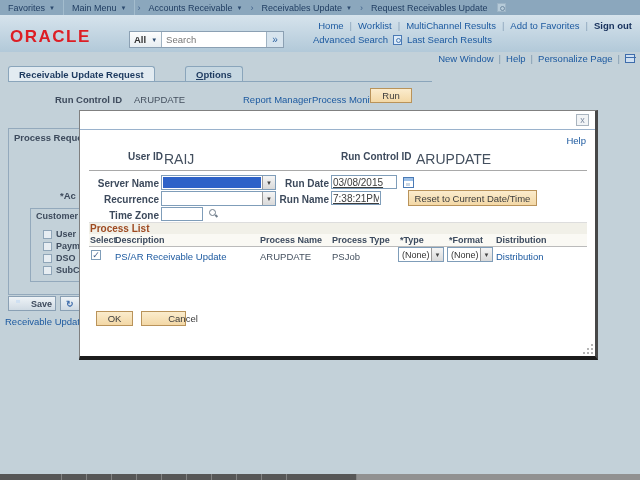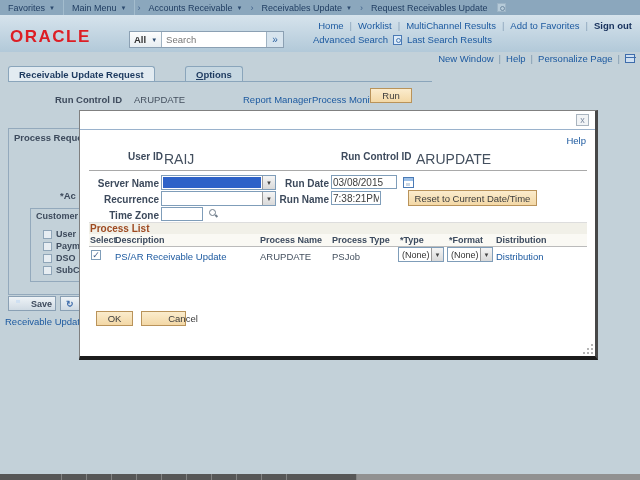--- a/index.html
+++ b/index.html
@@ -113,21 +113,21 @@
   .dl { position:absolute; font-size:10px; font-weight:bold; color:#3d4a5c; white-space:nowrap; }
   .dv { position:absolute; font-size:14px; color:#44505f; white-space:nowrap; }
   .dlg-hr { position:absolute; left:9px; top:59px; width:498px; height:1px; background:#a9a9a9; }
   .rt { text-align:right; width:70px; }
   .combo { position:absolute; height:15px; background:#fff; border:1px solid #7f9db9; }
   .combo .fill { position:absolute; left:1px; top:1px; bottom:1px; right:14px; background:#2e62c8; }
   .combo .dbtn { position:absolute; right:0; top:0; bottom:0; width:13px;
     background:linear-gradient(#f5f5f5,#d9d9d9); border-left:1px solid #9a9a9a;
     display:flex; align-items:center; justify-content:center; font-size:6px; color:#444; cursor:pointer; }
   .dinput { position:absolute; height:14px; border:1px solid #7f9db9; font-size:10px;
-    padding:0 1px; color:#3c3c3c; font-family:"Liberation Sans", sans-serif; background:#fff; }
+    padding:0 1px; color:#3c3c3c; font-family:"Liberation Sans", sans-serif; background:#fff;text-decoration:underline; }
   .cal-icon { position:absolute; width:11px; height:11px; border:1px solid #4a7ab5;
     background:#fff; cursor:pointer; }
   .cal-icon::before { content:""; position:absolute; left:0; top:0; width:9px; height:3px;
     background:#9ec1e8; }
   .cal-icon::after { content:""; position:absolute; left:2px; top:5px; width:4px; height:3px;
     background:#c9d6e4; }
   .mag-icon { position:absolute; width:11px; height:11px; cursor:pointer; }
   .mag-icon::before { content:""; position:absolute; left:1px; top:1px; width:5px; height:5px;
     border:1.5px solid #6e7c8a; border-radius:50%; }
   .mag-icon::after { content:""; position:absolute; left:7px; top:7px; width:3px; height:1.5px;

